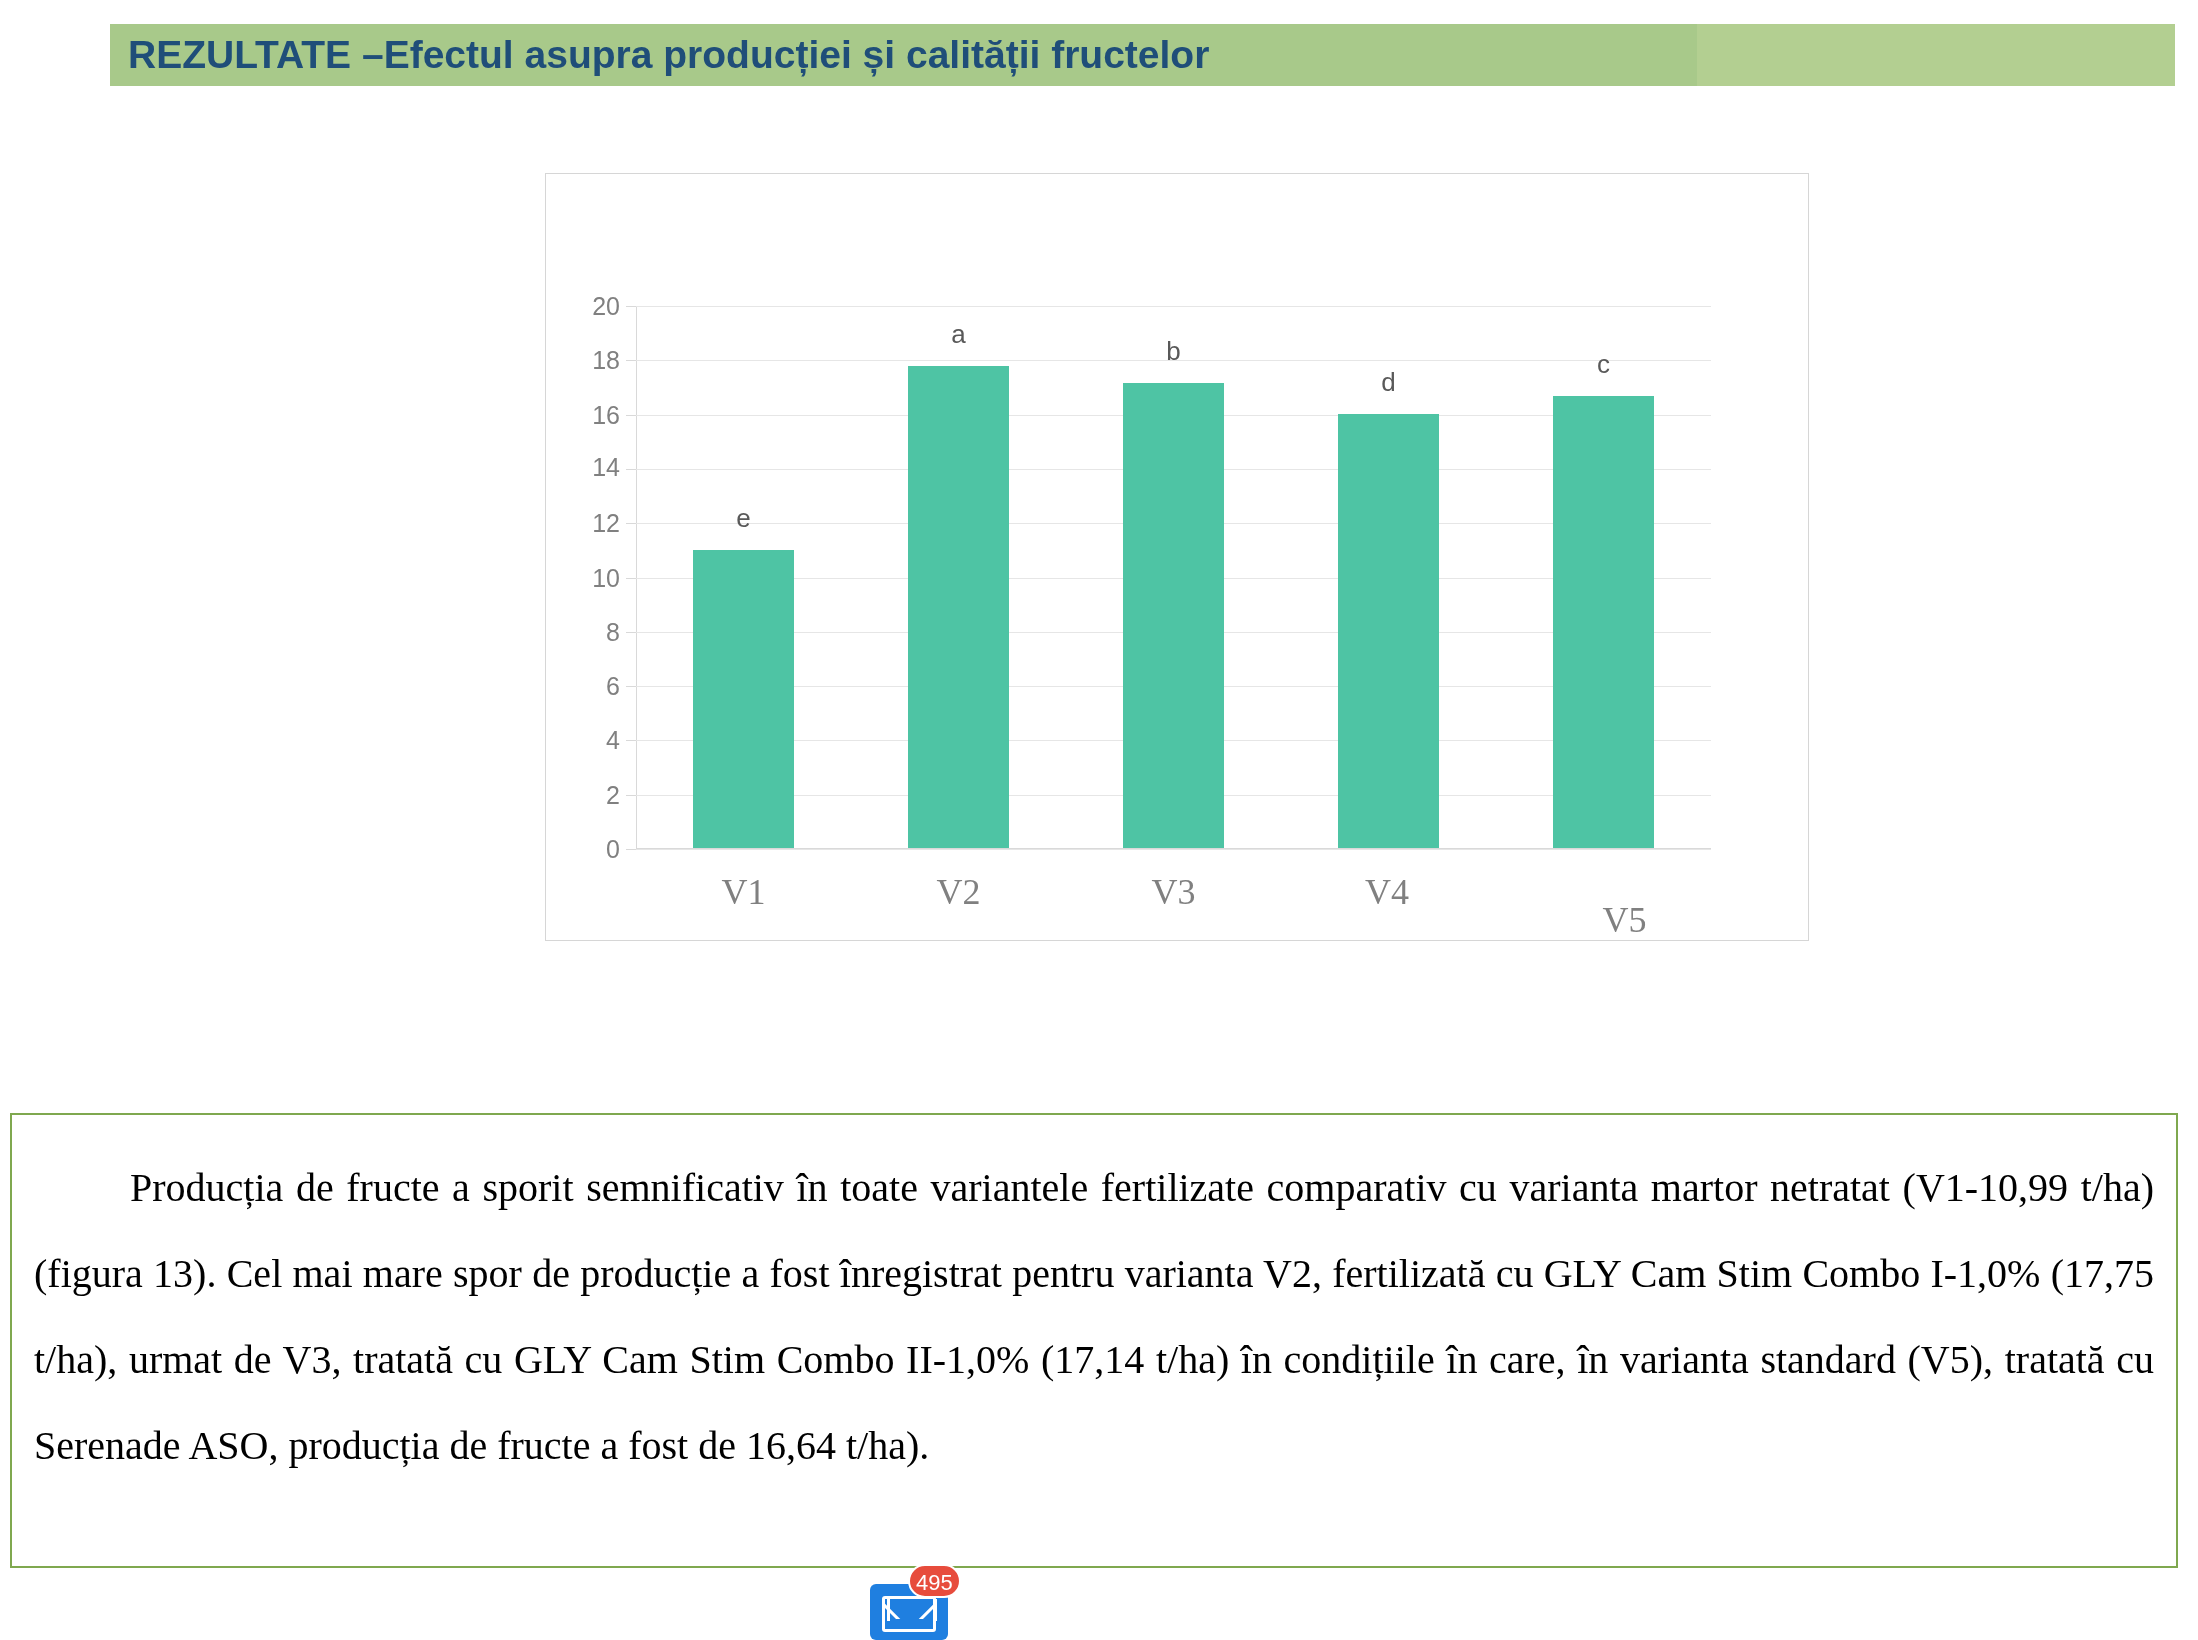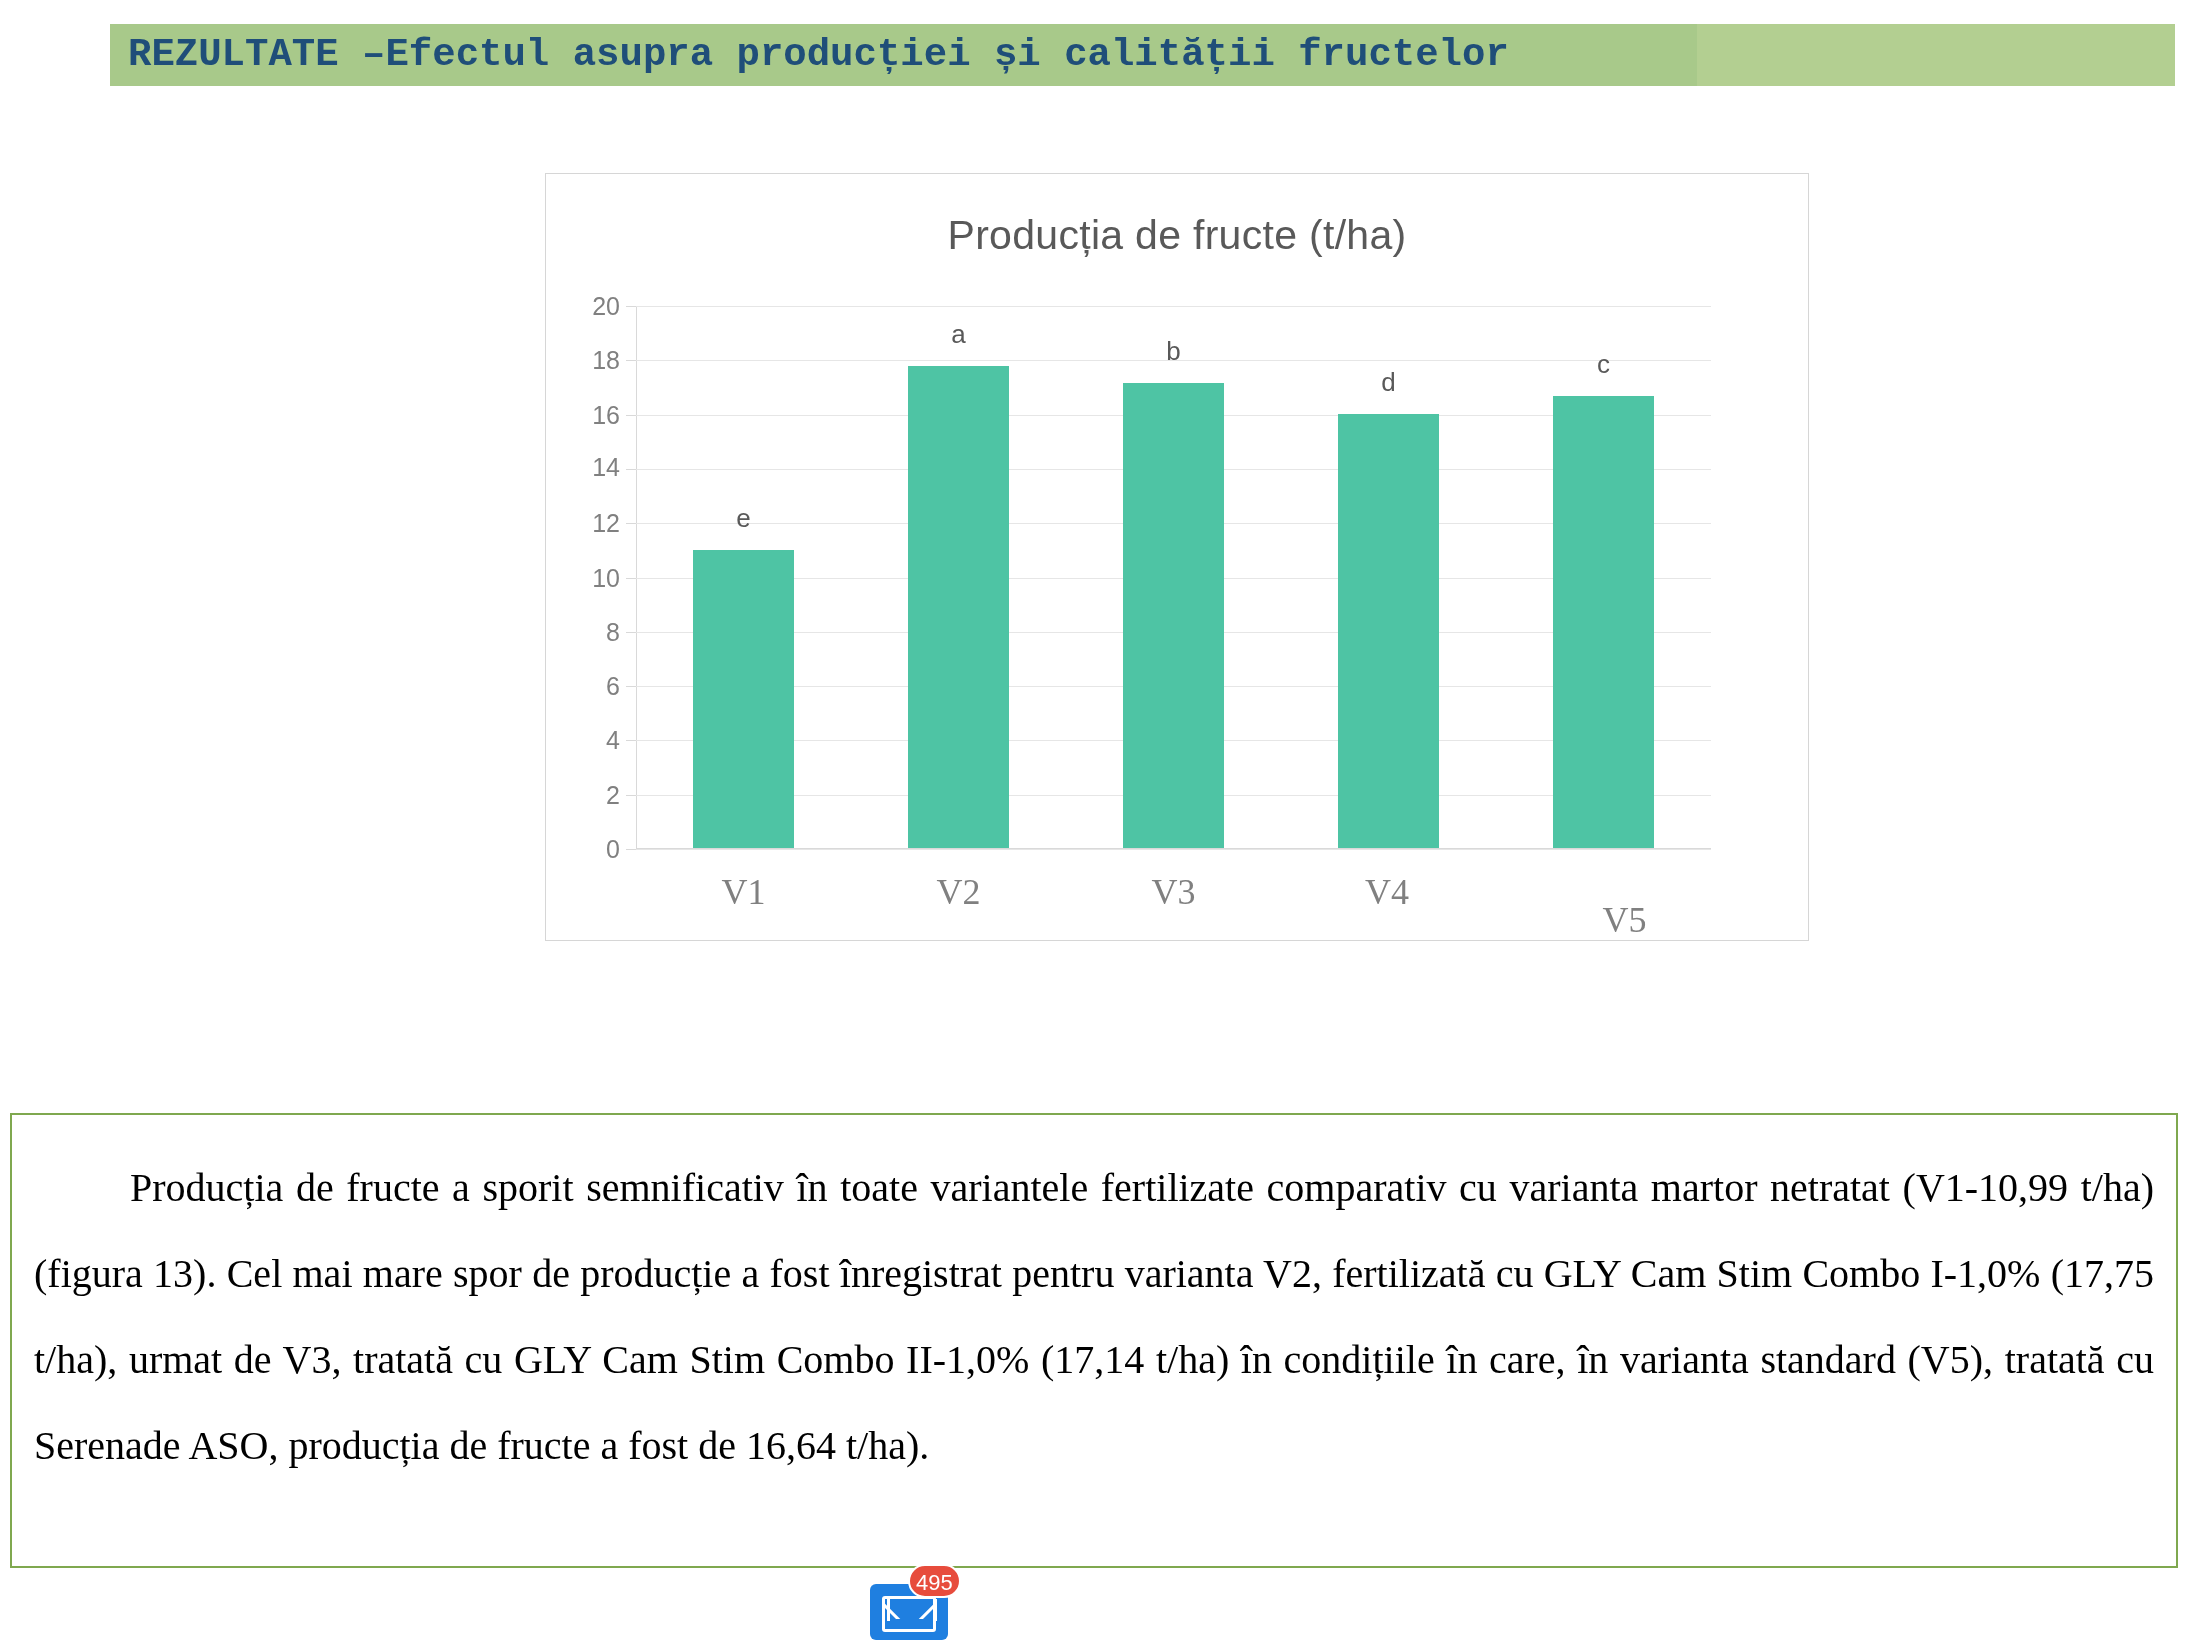--- a/index.html
+++ b/index.html
@@ -32,21 +32,21 @@
     height: 62px;
     background: #a8c98a;
   }
   #title-text {
     position: absolute;
     left: 128px;
     top: 29px;
     width: 1560px;
     height: 52px;
     line-height: 52px;
-    font-family: Liberation Mono, monospace;
+    font-family: Liberation Sans, sans-serif;
     font-weight: bold;
     font-size: 39px;
     color: #1f4e79;
     white-space: nowrap;
   }
 
   
   #chart-frame {
     position: absolute;
     left: 545px;
@@ -253,21 +253,20 @@
   }
 </style>
 </head>
 <body>
 
 <div id="title-banner"></div>
 <div id="title-highlight"></div>
 <div id="title-text">REZULTATE –Efectul asupra producției și calității fructelor</div>
 
 <div id="chart-frame">
-  <div id="chart-title">Producția de fructe (t/ha)</div>
 
   <div id="plot-area">
     <div id="y-axis-line"></div>
     <div id="axis-line"></div>
     <div id="gridlines">
         <div class="gridline" style="top: 543px;"></div>
         <div class="y-tick" style="top: 543px;"></div>
         <div class="gridline" style="top: 488.7px;"></div>
         <div class="y-tick" style="top: 488.7px;"></div>
         <div class="gridline" style="top: 434.4px;"></div>

